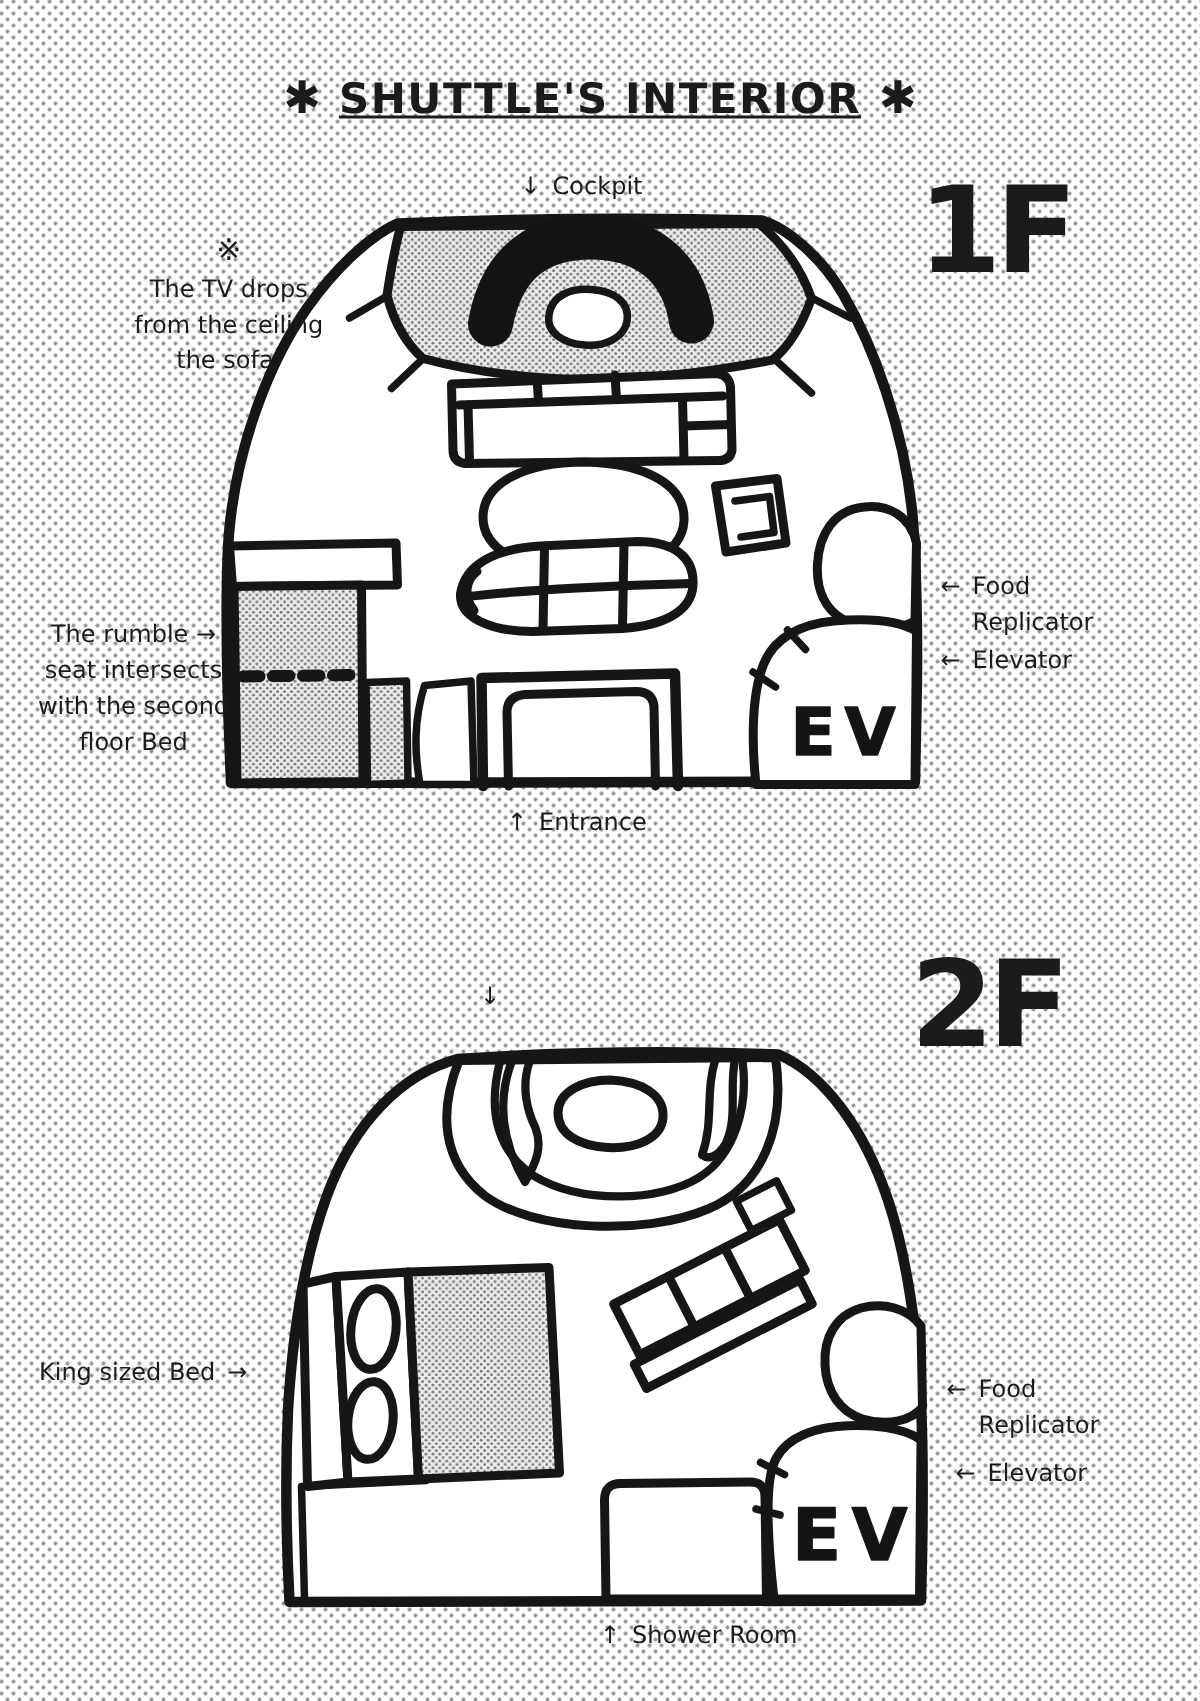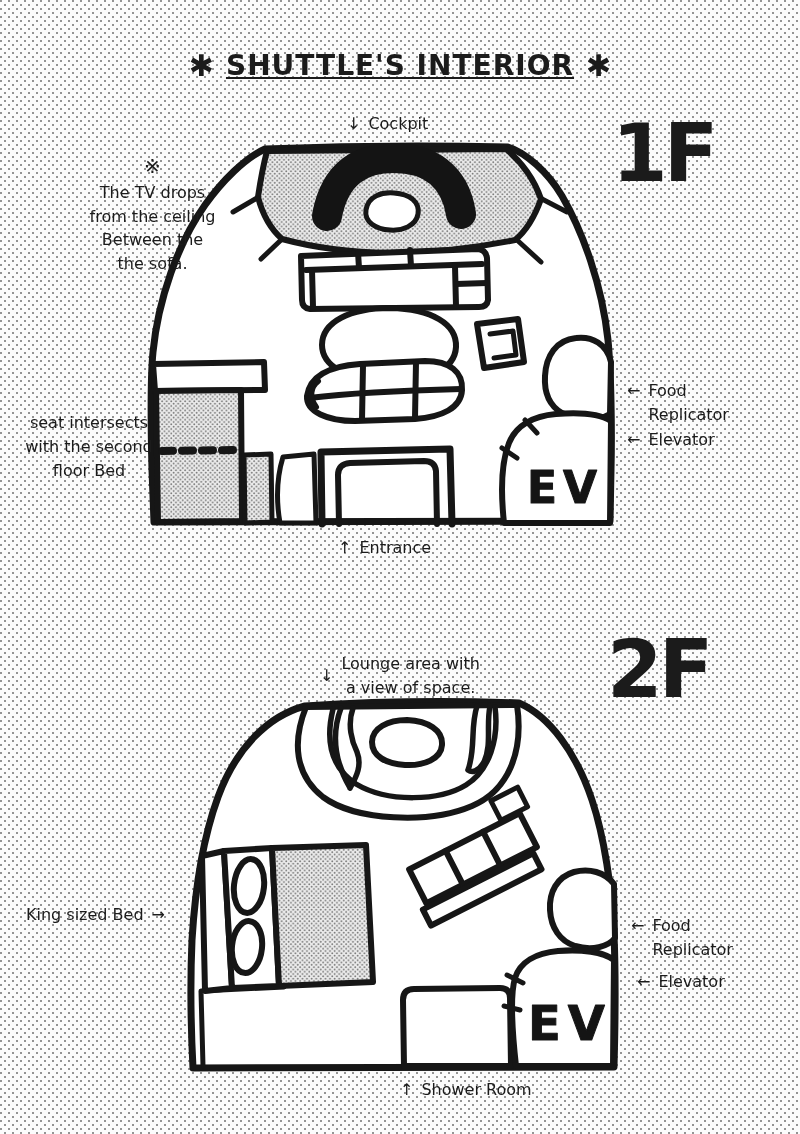--- a/index.html
+++ b/index.html
@@ -165,25 +165,25 @@
     <span class="row">
       <span>↓</span>
       <span>Cockpit</span>
     </span>
   </div>
 
   <div class="lbl center" style="left:45px;top:152px;width:215px;line-height:1.47">
     <div style="font-size:20px">※</div>
     <div>The TV drops</div>
     <div>from the ceiling</div>
-    <div>Between the</div>
     <div>the sofa.</div>
   </div>
 
   <div class="lbl center" style="left:4px;top:411px;width:170px">
+    <div>The rumble →</div>
     <div>seat intersects</div>
     <div>with the second</div>
     <div>floor Bed</div>
   </div>
 
   <div class="lbl" style="left:627px;top:379px">
     <div class="row">
       <span>←</span>
       <span>
         <div>Food</div>
@@ -204,24 +204,20 @@
       <span>↑</span>
       <span>Entrance</span>
     </span>
   </div>
 
   <div class="lbl floor-big" style="left:607px;top:630px">2F</div>
 
   <div class="lbl" style="left:320px;top:652px">
     <div class="row" style="align-items:center">
       <span>↓</span>
-      <span class="center">
-        <div>Lounge area with</div>
-        <div>a view of space.</div>
-      </span>
     </div>
   </div>
 
   <div class="lbl" style="left:26px;top:903px">
     <span class="row">
       <span>King sized Bed</span>
       <span>→</span>
     </span>
   </div>
 

